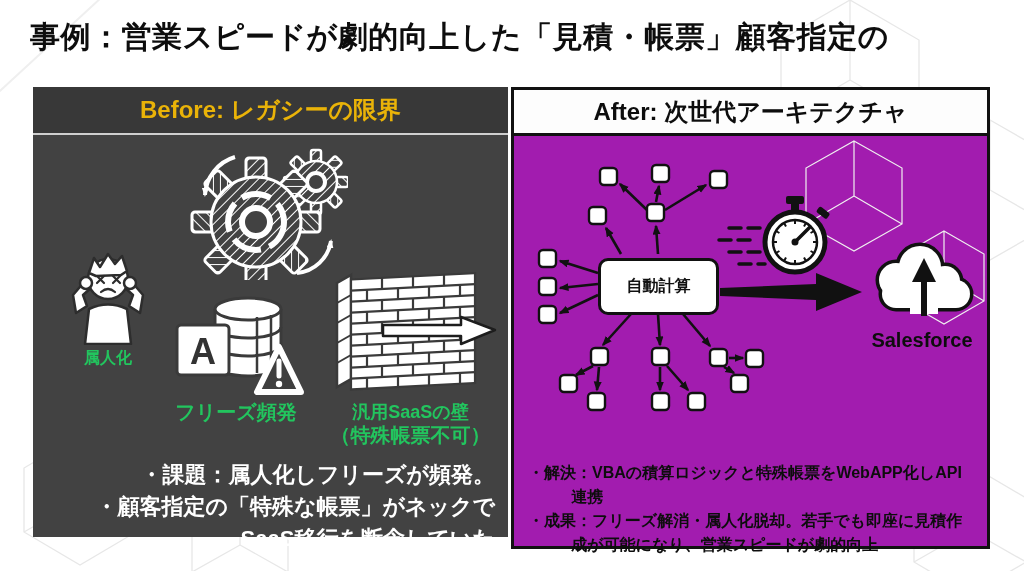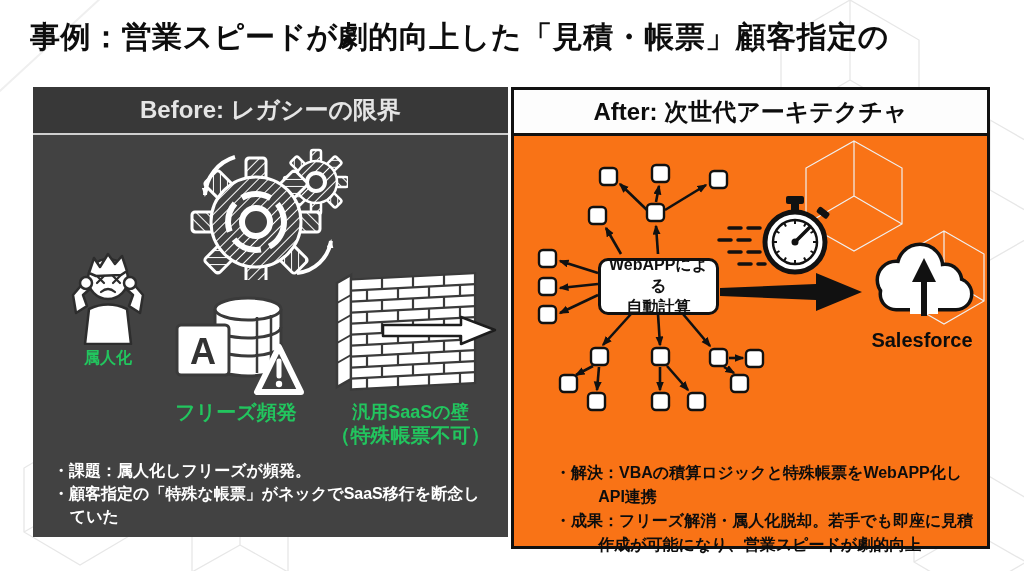--- a/index.html
+++ b/index.html
@@ -14,33 +14,33 @@
     font-size:30px; font-weight:800; color:#0d0d0d; letter-spacing:0.5px;
   }
   
   .before-panel {
     position:absolute; left:33px; top:87px; width:475px; height:450px;
     background:#424242; z-index:2;
   }
   .before-header {
     position:absolute; left:0; top:0; width:100%; height:48px;
     background:#383838; border-bottom:2px solid #cfcfcf;
-    color:#e5e5e5; font-size:24px; text-align:center; line-height:46px;
+    color:#eab308; font-size:24px; text-align:center; line-height:46px;
   }
   .b-abs { position:absolute; }
   .icon-label { color:#22c55e; text-align:center; }
   .before-bullets {
     position:absolute; left:20px; top:372px; width:442px;
-    color:#ffffff; font-size:16px; line-height:1.45;
+    color:#ffffff; font-size:22px; line-height:1.45;text-align:right;
   }
   .before-bullets .bullet { padding-left:1.05em; text-indent:-1.05em; }
   
   .after-panel {
     position:absolute; left:511px; top:87px; width:479px; height:462px;
-    background:#f97316; border:3px solid #111; z-index:2;
+    background:#a21caf; border:3px solid #111; z-index:2;
   }
   .after-header {
     position:absolute; left:0; top:0; width:100%; height:46px;
     border-bottom:3px solid #111; background:#fdfdfd;
     color:#0d0d0d; font-size:24px; text-align:center; line-height:44px; z-index:2;
   }
   .diagram-svg { position:absolute; left:0; top:50px; z-index:1; }
   .panel-bgpattern { position:absolute; left:0; top:46px; z-index:0; }
   .webapp-box {
     position:absolute; left:84px; top:168px; width:121px; height:57px; z-index:3;
@@ -49,21 +49,21 @@
     font-size:16px; line-height:1.3; text-align:center;
   }
   .salesforce-label {
     position:absolute; left:338px; top:239px; width:140px; z-index:3;
     font-size:20px; text-align:center; color:#0d0d0d;
   }
   .after-bullets {
     position:absolute; left:14px; top:371px; width:448px; z-index:3;
     color:#0d0d0d; font-size:16px; line-height:1.5;
   }
-  .after-bullets .bullet { padding-left:2.7em; text-indent:-2.7em;margin-left:27px; }
+  .after-bullets .bullet { padding-left:2.7em; text-indent:-2.7em; }
 </style>
 </head>
 <body>
 
 <div class="canvas">
 
   <svg class="bg-svg" width="1024" height="571">
     <g fill="none" stroke="#e7e7e7" stroke-width="1.3">
       <path d="M850,0 L919,40 L919,120 L850,160 L781,120 L781,40 Z M850,80 L850,0 M850,80 L781,120 M850,80 L919,120"></path>
       <path d="M990,120 L1051,155 L1051,225 L990,260 L929,225 L929,155 Z M990,190 L990,120 M990,190 L929,225 M990,190 L1051,225"></path>
@@ -296,21 +296,20 @@
           <circle cx="431" cy="141" r="15"></circle>
           <rect x="368" y="140" width="88" height="28" rx="14"></rect>
         </g>
         <rect x="396" y="156" width="28" height="18" fill="#ffffff"></rect>
         <line x1="410" y1="176" x2="410" y2="136" stroke="#111" stroke-width="6"></line>
         <polygon points="398,142 422,142 410,118" fill="#111"></polygon>
       </g>
     </svg>
 
     <div class="webapp-box">
-      <div>WebAPPによる</div>
       <div>自動計算</div>
     </div>
 
     <div class="salesforce-label">Salesforce</div>
 
     <div class="after-bullets">
       <div class="bullet">・解決：VBAの積算ロジックと特殊帳票をWebAPP化しAPI連携</div>
       <div class="bullet">・成果：フリーズ解消・属人化脱却。若手でも即座に見積作成が可能になり、営業スピードが劇的向上</div>
     </div>
   </div>

